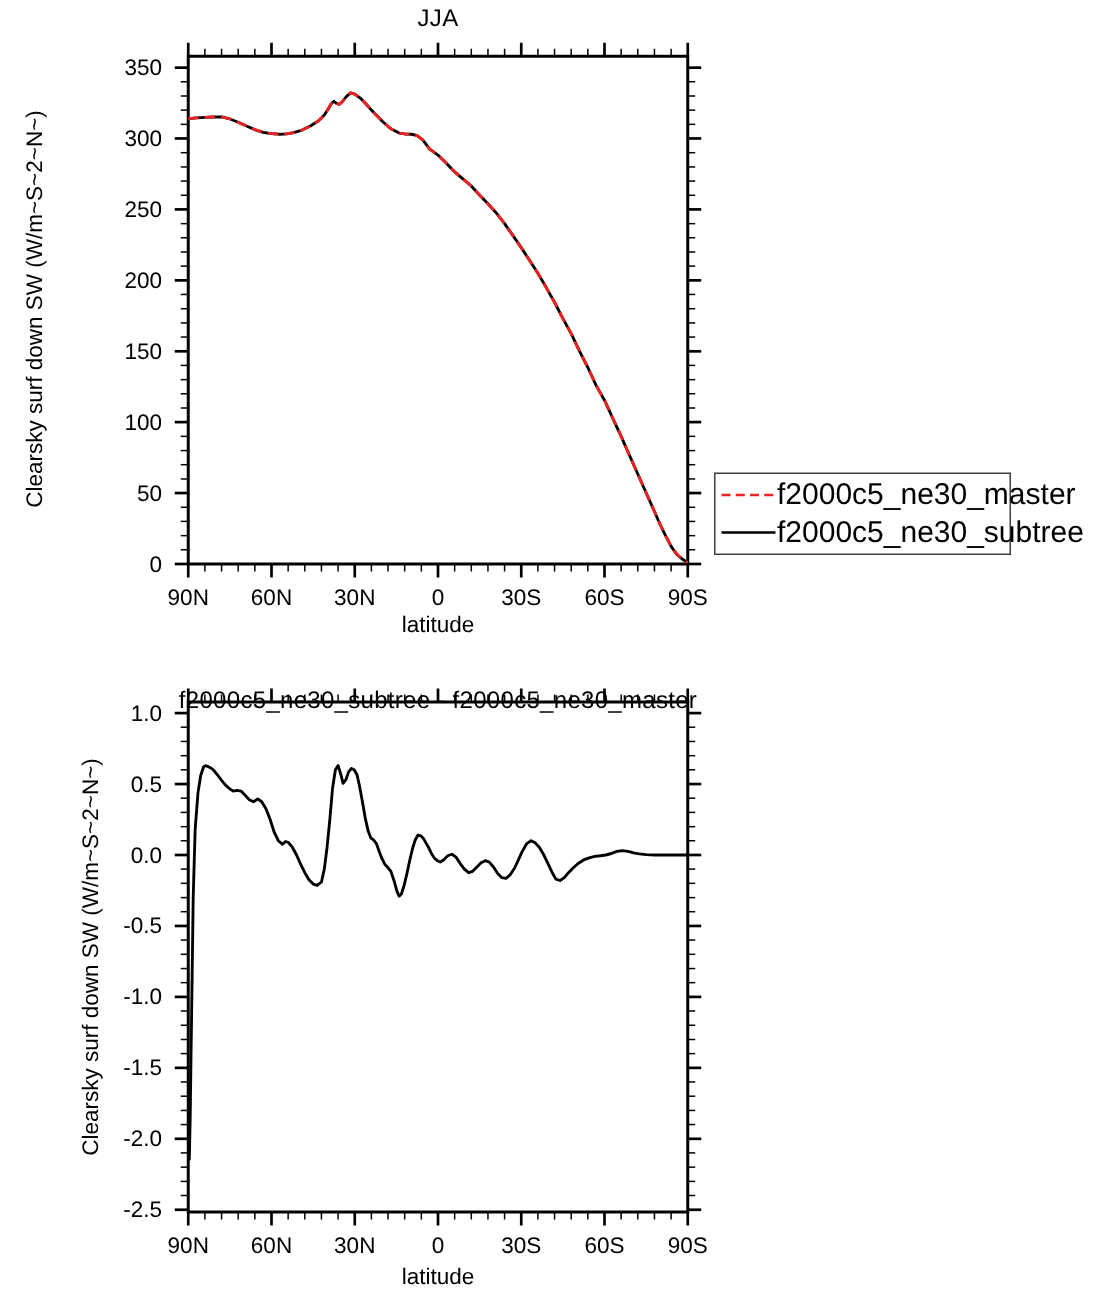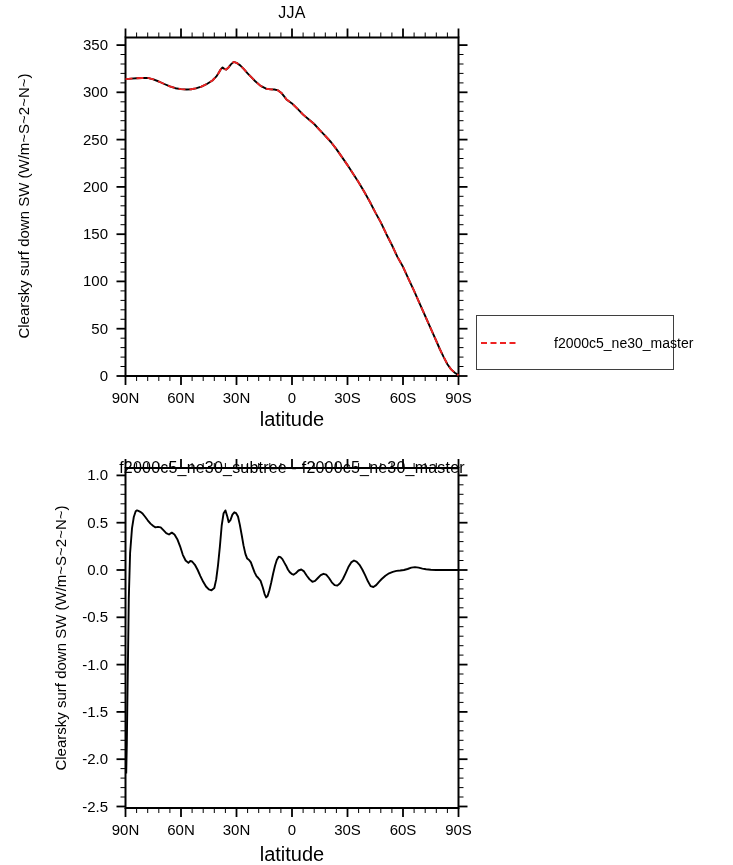--- a/index.html
+++ b/index.html
@@ -4,30 +4,30 @@
 <style>
   html,body{margin:0;padding:0;}
   body{
     width:733px;height:865px;background:#ffffff;position:relative;
     font-family:"Liberation Sans","DejaVu Sans",sans-serif;color:#000;
     overflow:hidden;
   }
   .abs{position:absolute;}
   .ctr{text-align:center;}
   .title{font-size:16px;letter-spacing:0.2px;}
-  .axlab{font-size:20px;}
+  .axlab{font-size:15px;}
   .ylab{width:340px;height:20px;transform:rotate(-90deg);font-size:15px;text-align:center;white-space:nowrap;}
   #plot{position:absolute;left:0;top:0;}
   #legend{
     position:absolute;left:476px;top:315px;width:198px;height:55px;
     border:1.4px solid #3f3f3f;box-sizing:border-box;background:#fff;
     display:flex;flex-direction:column;justify-content:center;
   }
   .lrow{display:flex;align-items:center;height:25px;padding-left:3px;}
-  .lrow span{font-size:14px;white-space:nowrap;margin-left:36px;}
+  .lrow span{font-size:20px;white-space:nowrap;}
   .lsamp{flex:0 0 auto;display:block;}
 </style>
 </head>
 <body>
 
 <svg id="plot" width="733" height="865" viewBox="0 0 733 865">
     <line x1="125.5" y1="376" x2="125.5" y2="385" stroke="#000000" stroke-width="1.8"></line>
     <line x1="125.5" y1="37.5" x2="125.5" y2="28.5" stroke="#000000" stroke-width="1.8"></line>
     <line x1="136.6" y1="376" x2="136.6" y2="381" stroke="#000000" stroke-width="1"></line>
     <line x1="136.6" y1="37.5" x2="136.6" y2="32.5" stroke="#000000" stroke-width="1"></line>
@@ -344,13 +344,19 @@
 
 <div class="abs ctr axlab" style="left:125px;top:843px;width:334px;">latitude</div>
 
 <div id="legend">
   <div class="lrow">
     <svg class="lsamp" width="38" height="6">
       <line x1="1" y1="3" x2="37" y2="3" stroke-width="1.8" stroke-dasharray="6,3.5" stroke="#ee2222"></line>
     </svg>
     <span>f2000c5_ne30_master</span>
   </div>
+  <div class="lrow">
+    <svg class="lsamp" width="38" height="6">
+      <line x1="1" y1="3" x2="37" y2="3" stroke-width="1.8" stroke="#000000"></line>
+    </svg>
+    <span>f2000c5_ne30_subtree</span>
+  </div>
 </div>
 
 </body></html>

